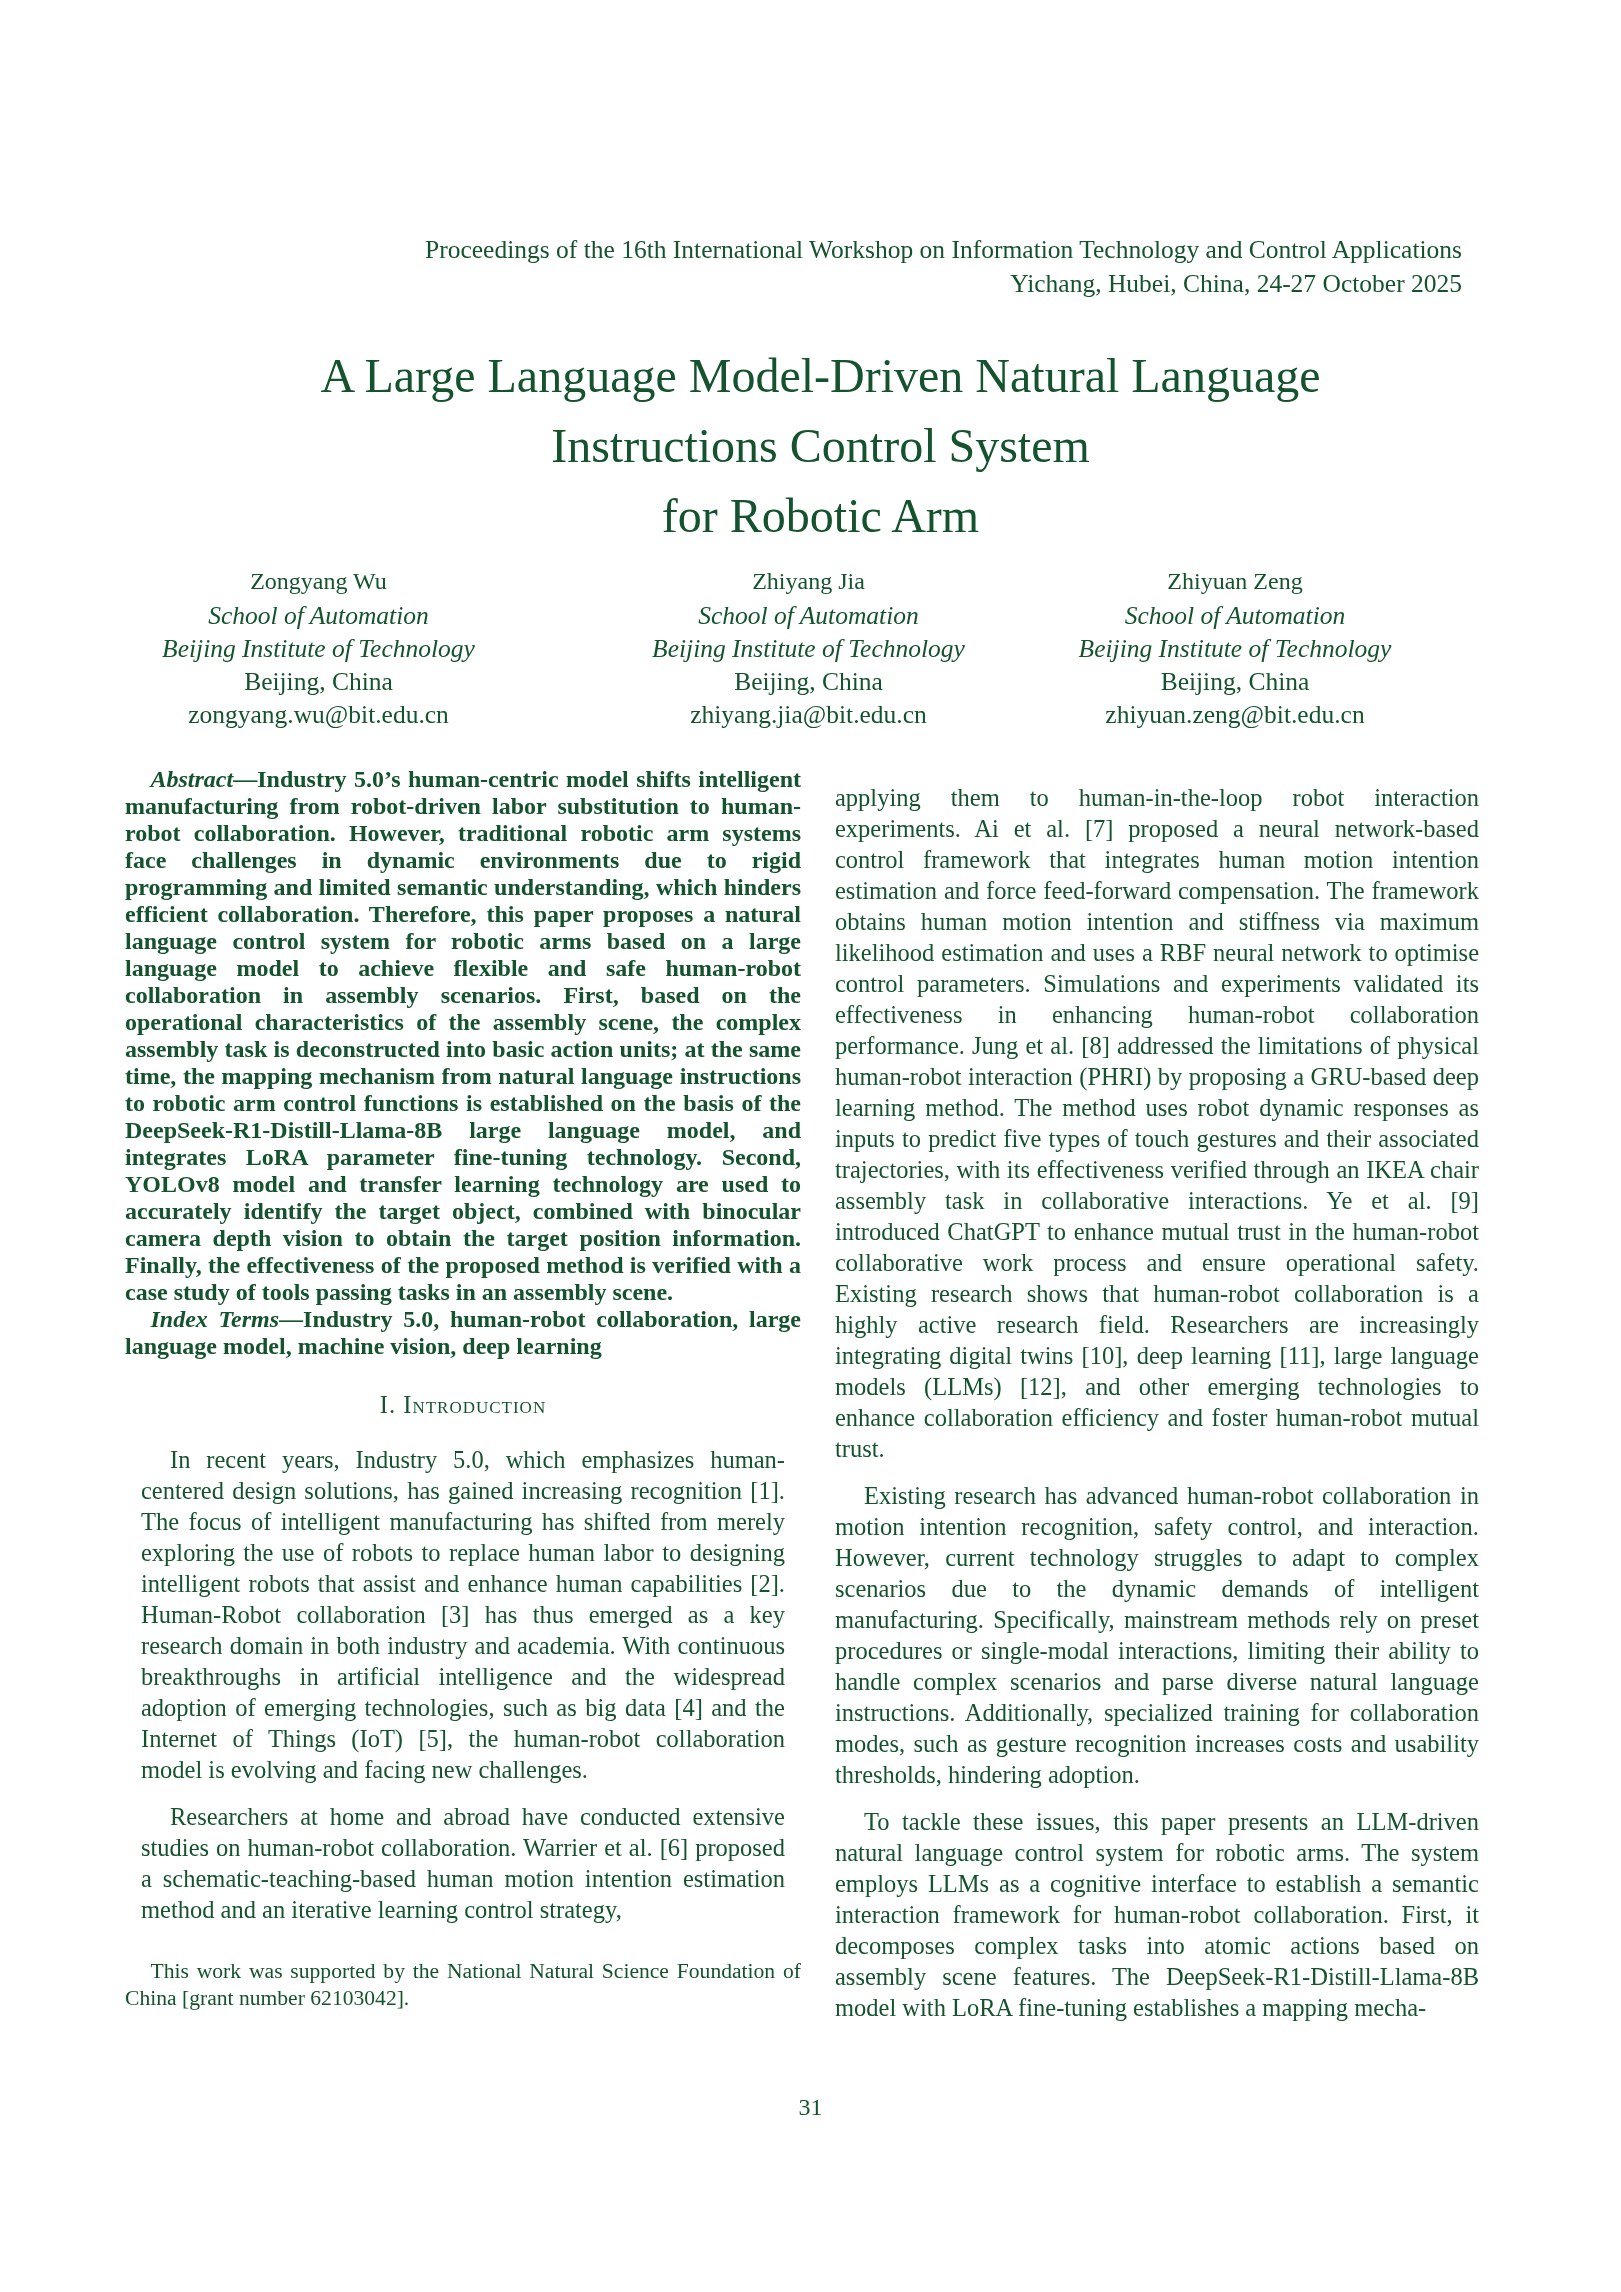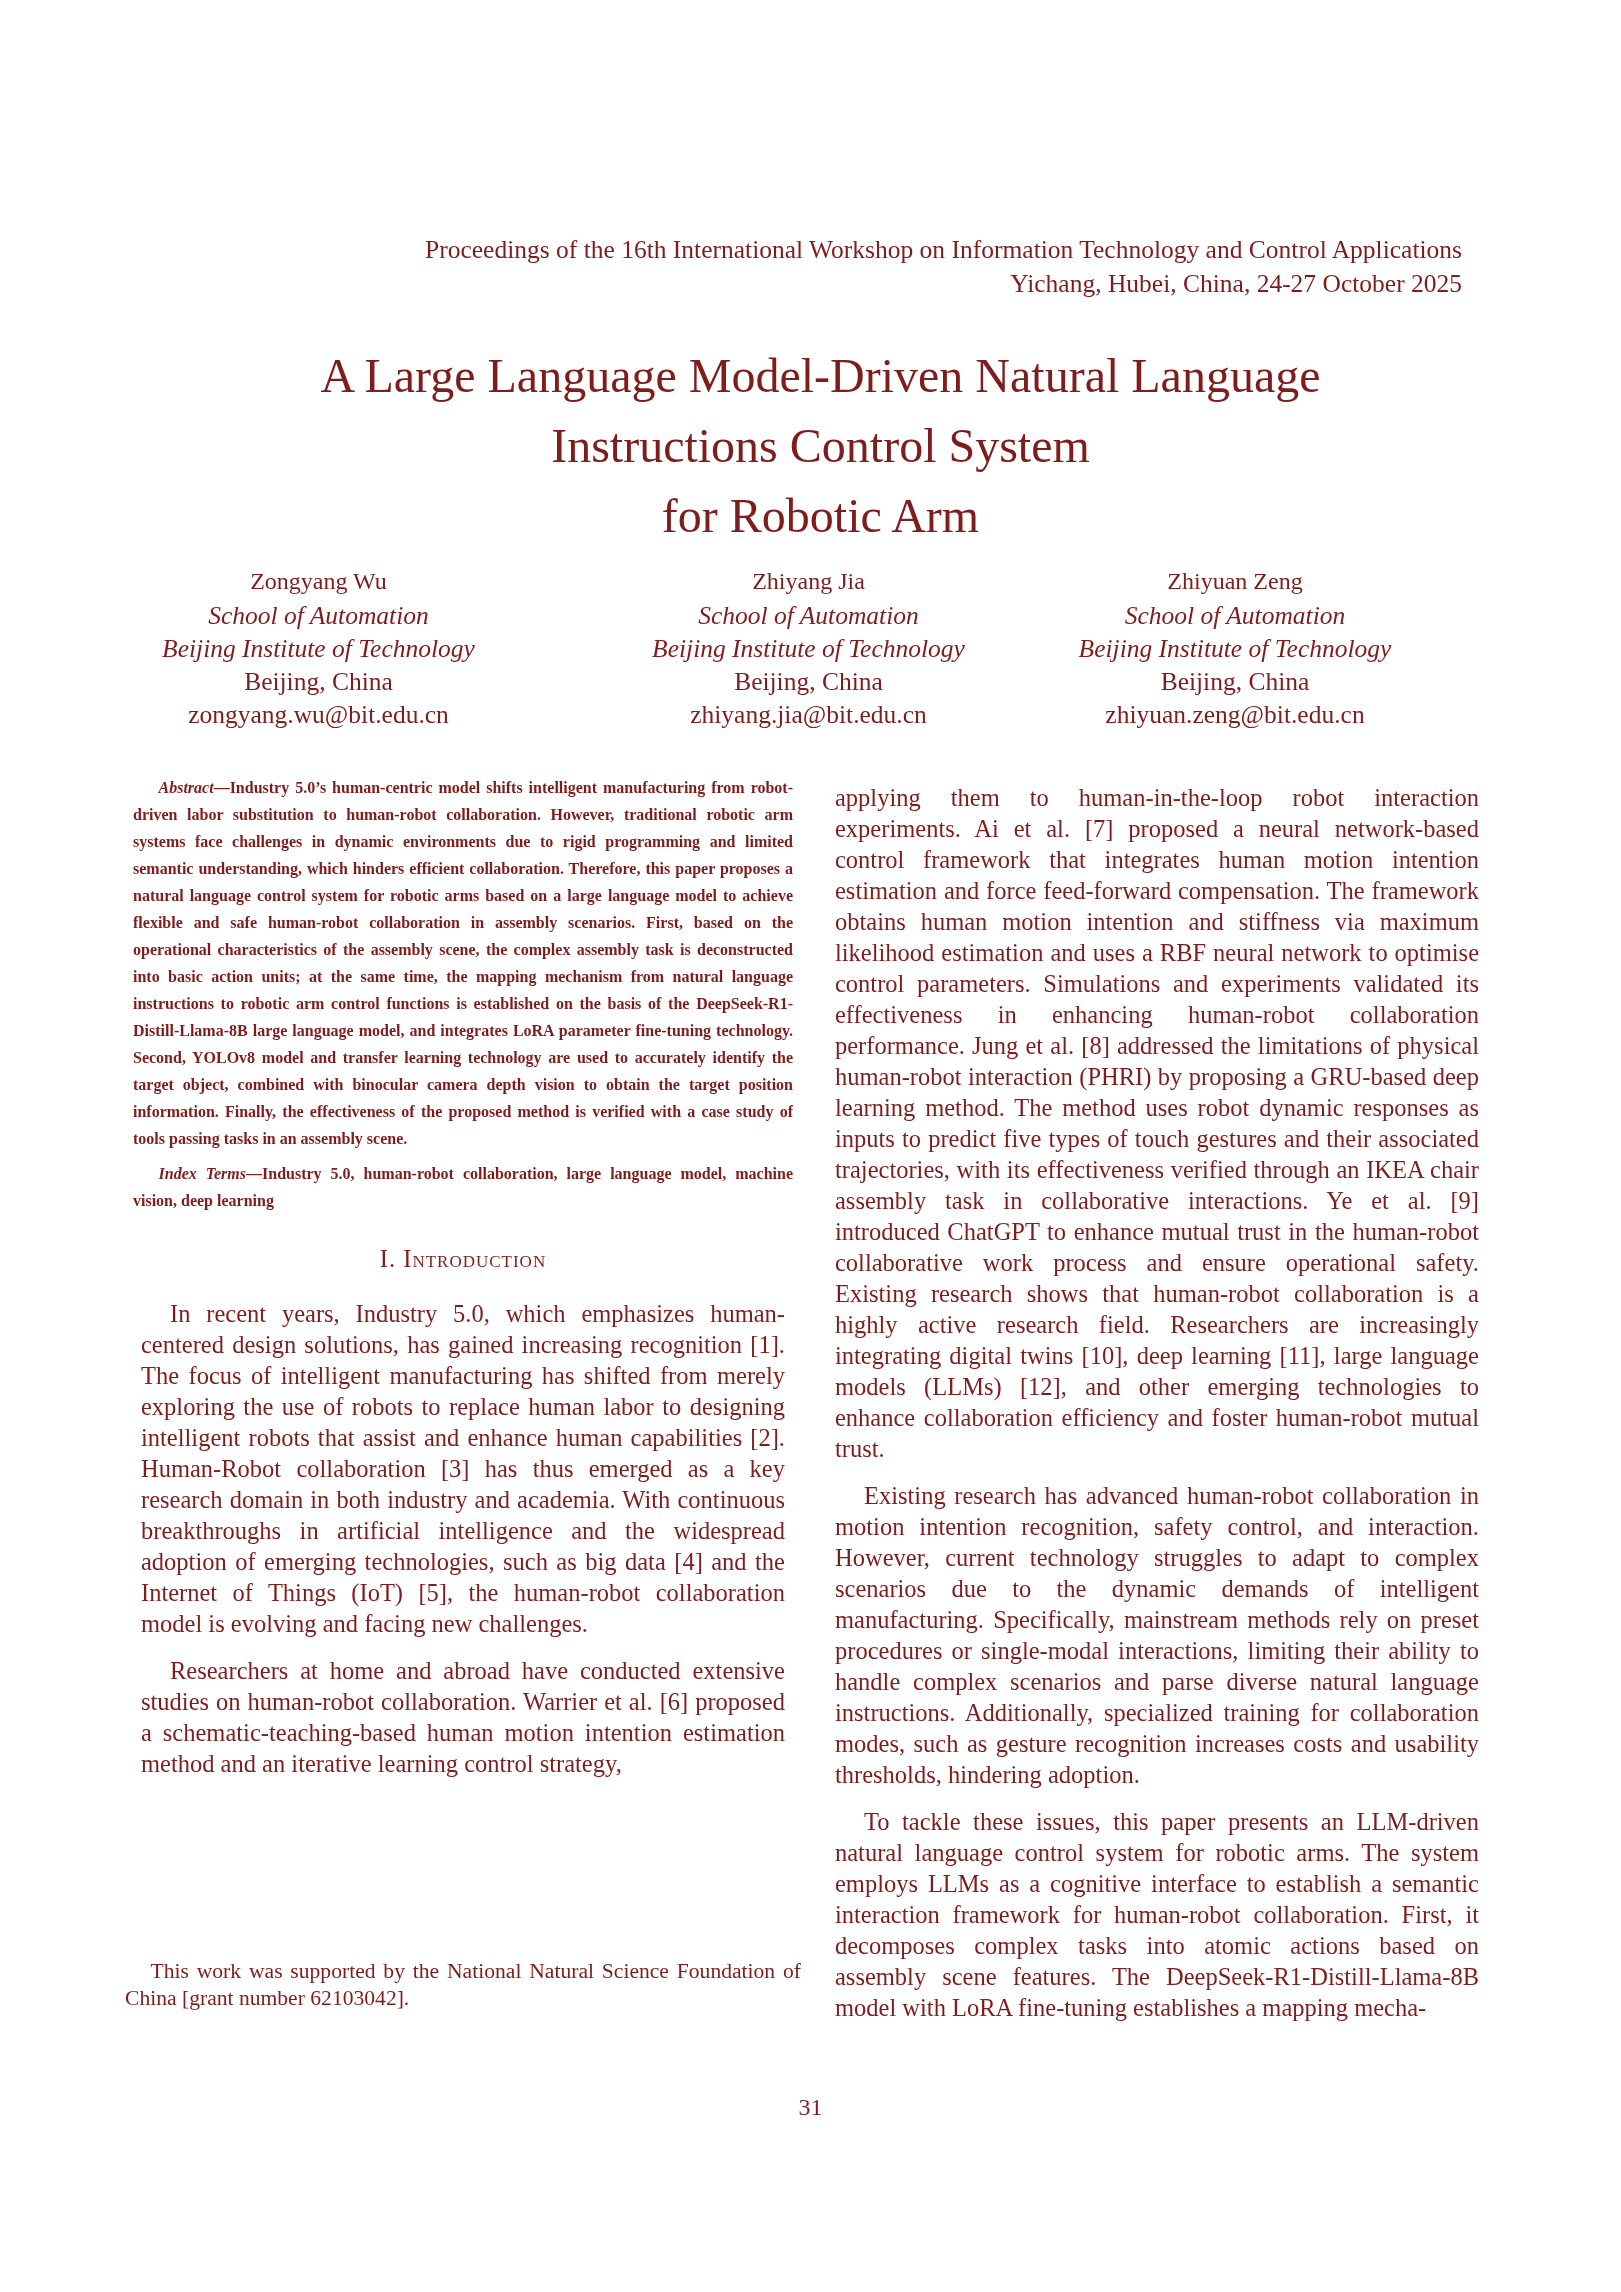--- a/index.html
+++ b/index.html
@@ -2,21 +2,21 @@
 <html><head>
 <meta charset="utf-8">
 <style>
   html, body { margin: 0; padding: 0; background: #888; }
   .page {
     position: relative;
     width: 1621px;
     height: 2293px;
     margin: 0 auto;
     background: #ffffff;
-    color: #7f1d1d;
+    color: #14532d;
     font-family: "Liberation Serif", "DejaVu Serif", serif;
     overflow: hidden;
   }
   .running-header {
     position: absolute;
     top: 233px;
     right: 159px;
     text-align: right;
     font-size: 25.5px;
     line-height: 34px;
@@ -44,24 +44,24 @@
     top: 766px;
     width: 676px;
     text-align: justify;
     font-size: 24.5px;
     line-height: 31px;
   }
   .col-left  { left: 125px; }
   .col-right { left: 819px; }
   .abstract, .index-terms {
     font-weight: bold;
-    font-size: 16px;
+    font-size: 24px;
     line-height: 27px;
     text-indent: 25.5px;
-    margin: 8px;
+    margin: 0;
   }
   .lead-label { font-style: italic; font-weight: bold; }
   .section-heading {
     text-align: center;
     text-indent: 0;
     font-size: 24.5px;
     font-variant: small-caps;
     letter-spacing: 1px;
     margin: 29px 0 23.5px 0;
     font-weight: normal;

